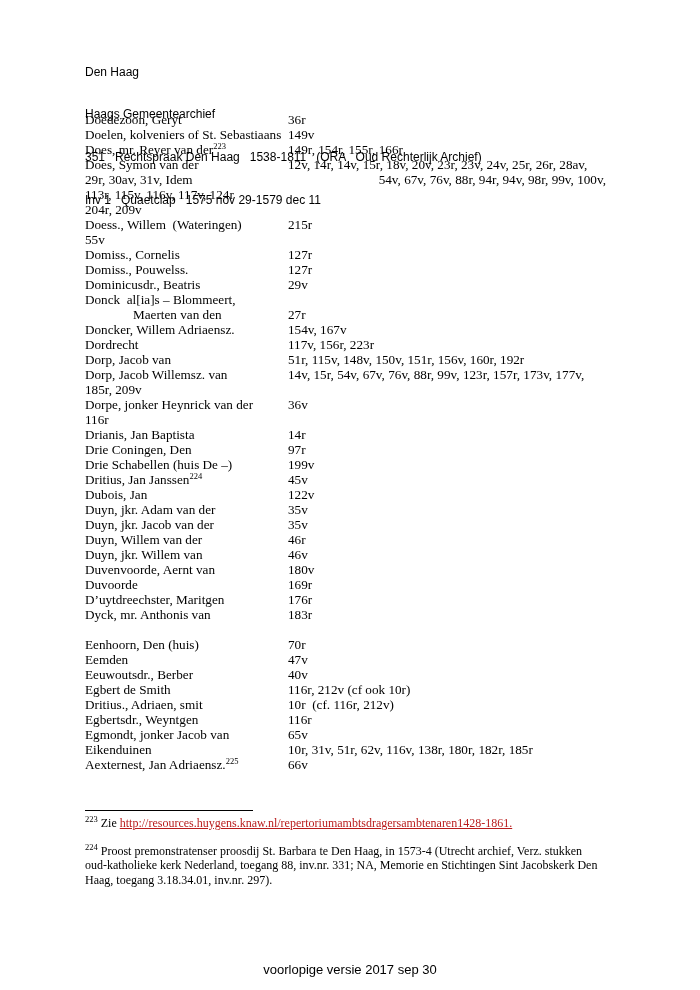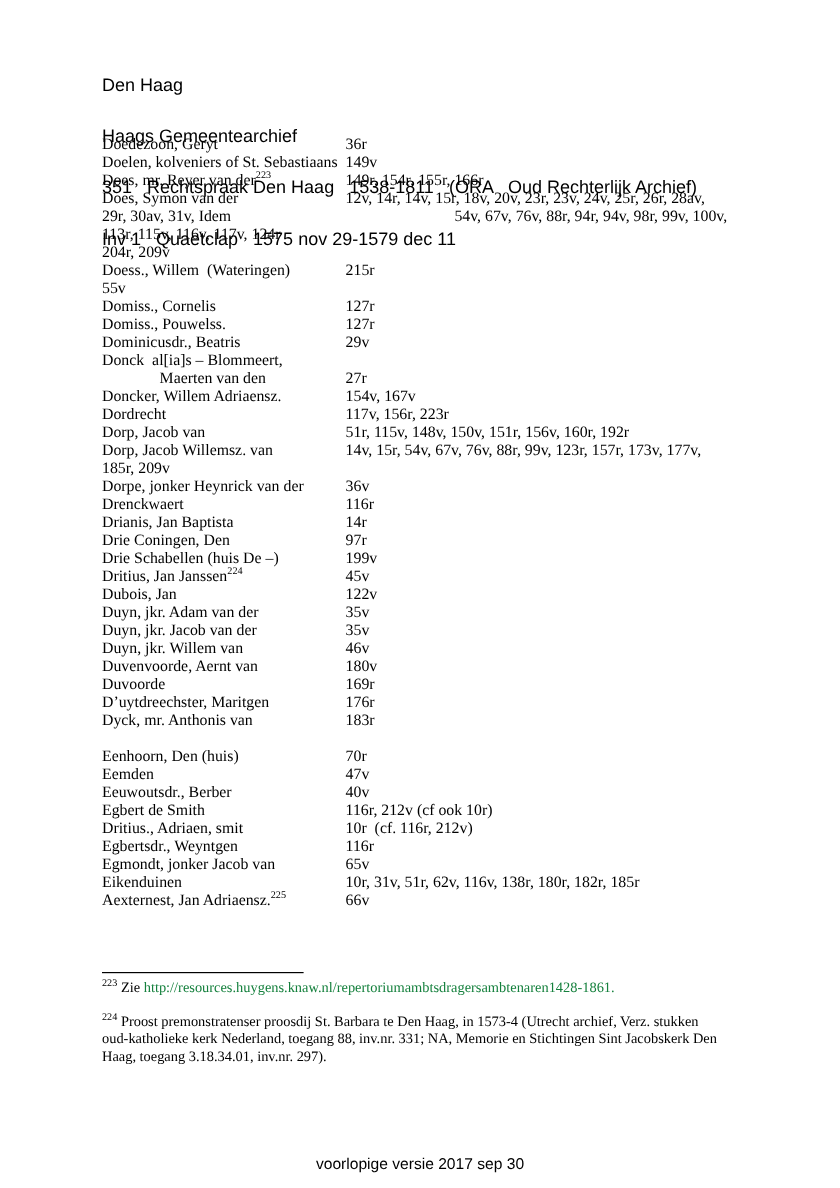--- a/index.html
+++ b/index.html
@@ -2,42 +2,42 @@
 <html><head>
 <meta charset="utf-8">
 <style>
   html,body{margin:0;padding:0;background:#ffffff;}
   .page{
     position:relative;width:700px;height:990px;background:#ffffff;color:#000;
     overflow:hidden;font-family:"Liberation Serif",serif;
   }
   .header{
     position:absolute;left:85px;top:36px;
-    font-family:"Liberation Sans",sans-serif;font-size:15px;line-height:14.3px;
+    font-family:"Liberation Sans",sans-serif;font-size:12px;line-height:14.3px;
     white-space:pre;
   }
   .entries{
     position:absolute;left:85px;top:112px;width:521px;
     font-family:Liberation Serif, serif;font-size:13.2px;line-height:15px;
   }
   .row{display:flex;height:15px;align-items:baseline;}
   .nm{min-width:203px;white-space:pre;box-sizing:border-box;flex:0 0 auto;}
   .nm.ind{padding-left:48px;}
   .refs{white-space:pre;}
   .cont{white-space:pre;}
   .rright{margin-left:auto;white-space:pre;}
   sup.fnref{font-size:8.5px;line-height:0;vertical-align:super;text-align:center;}
   .footnotes{
     position:absolute;left:85px;top:810px;width:521px;
     font-family:"Liberation Serif",serif;font-size:12px;line-height:14.2px;
   }
   .fn-rule{width:168px;border-top:1px solid #000;margin-bottom:5px;}
   .fn{margin:0;}
   .fn.gap{margin-bottom:14px;}
-  .fn .link{color:#15803d;cursor:pointer;}
+  .fn .link{text-decoration:underline;color:#b91c1c;cursor:pointer;}
   .footer{
     position:absolute;left:0;top:931px;width:700px;text-align:center;
     font-family:"Liberation Sans",sans-serif;font-size:13px;line-height:15.4px;
     white-space:pre;
   }
 </style>
 </head>
 <body>
 
 <div class="page">
@@ -119,21 +119,20 @@
         <span class="refs">14v, 15r, 54v, 67v, 76v, 88r, 99v, 123r, 157r, 173v, 177v,</span>
       </div>
       <div class="row">
         <span class="cont">185r, 209v</span>
       </div>
       <div class="row">
         <span class="nm">Dorpe, jonker Heynrick van der</span>
         <span class="refs">36v</span>
       </div>
       <div class="row">
-        <span class="nm">Drenckwaert</span>
         <span class="refs">116r</span>
       </div>
       <div class="row">
         <span class="nm">Drianis, Jan Baptista</span>
         <span class="refs">14r</span>
       </div>
       <div class="row">
         <span class="nm">Drie Coningen, Den</span>
         <span class="refs">97r</span>
       </div>
@@ -149,20 +148,24 @@
         <span class="nm">Dubois, Jan</span>
         <span class="refs">122v</span>
       </div>
       <div class="row">
         <span class="nm">Duyn, jkr. Adam van der</span>
         <span class="refs">35v</span>
       </div>
       <div class="row">
         <span class="nm">Duyn, jkr. Jacob van der</span>
         <span class="refs">35v</span>
+      </div>
+      <div class="row">
+        <span class="nm">Duyn, Willem van der</span>
+        <span class="refs">46r</span>
       </div>
       <div class="row">
         <span class="nm">Duyn, jkr. Willem van</span>
         <span class="refs">46v</span>
       </div>
       <div class="row">
         <span class="nm">Duvenvoorde, Aernt van</span>
         <span class="refs">180v</span>
       </div>
       <div class="row">

